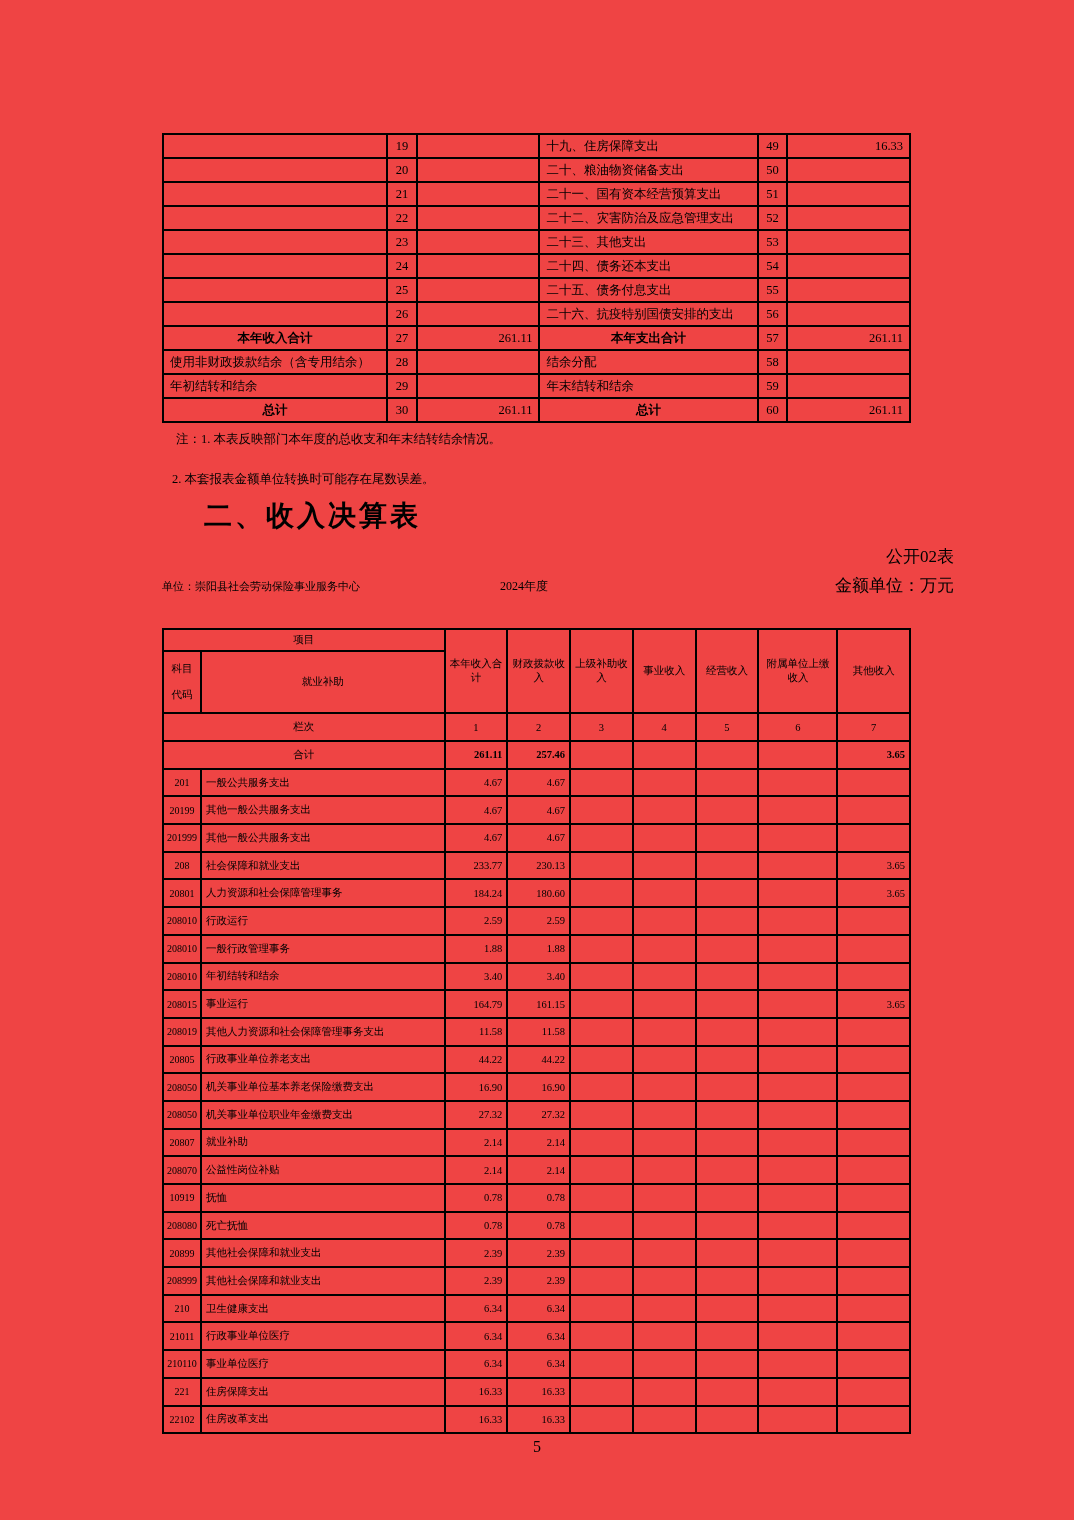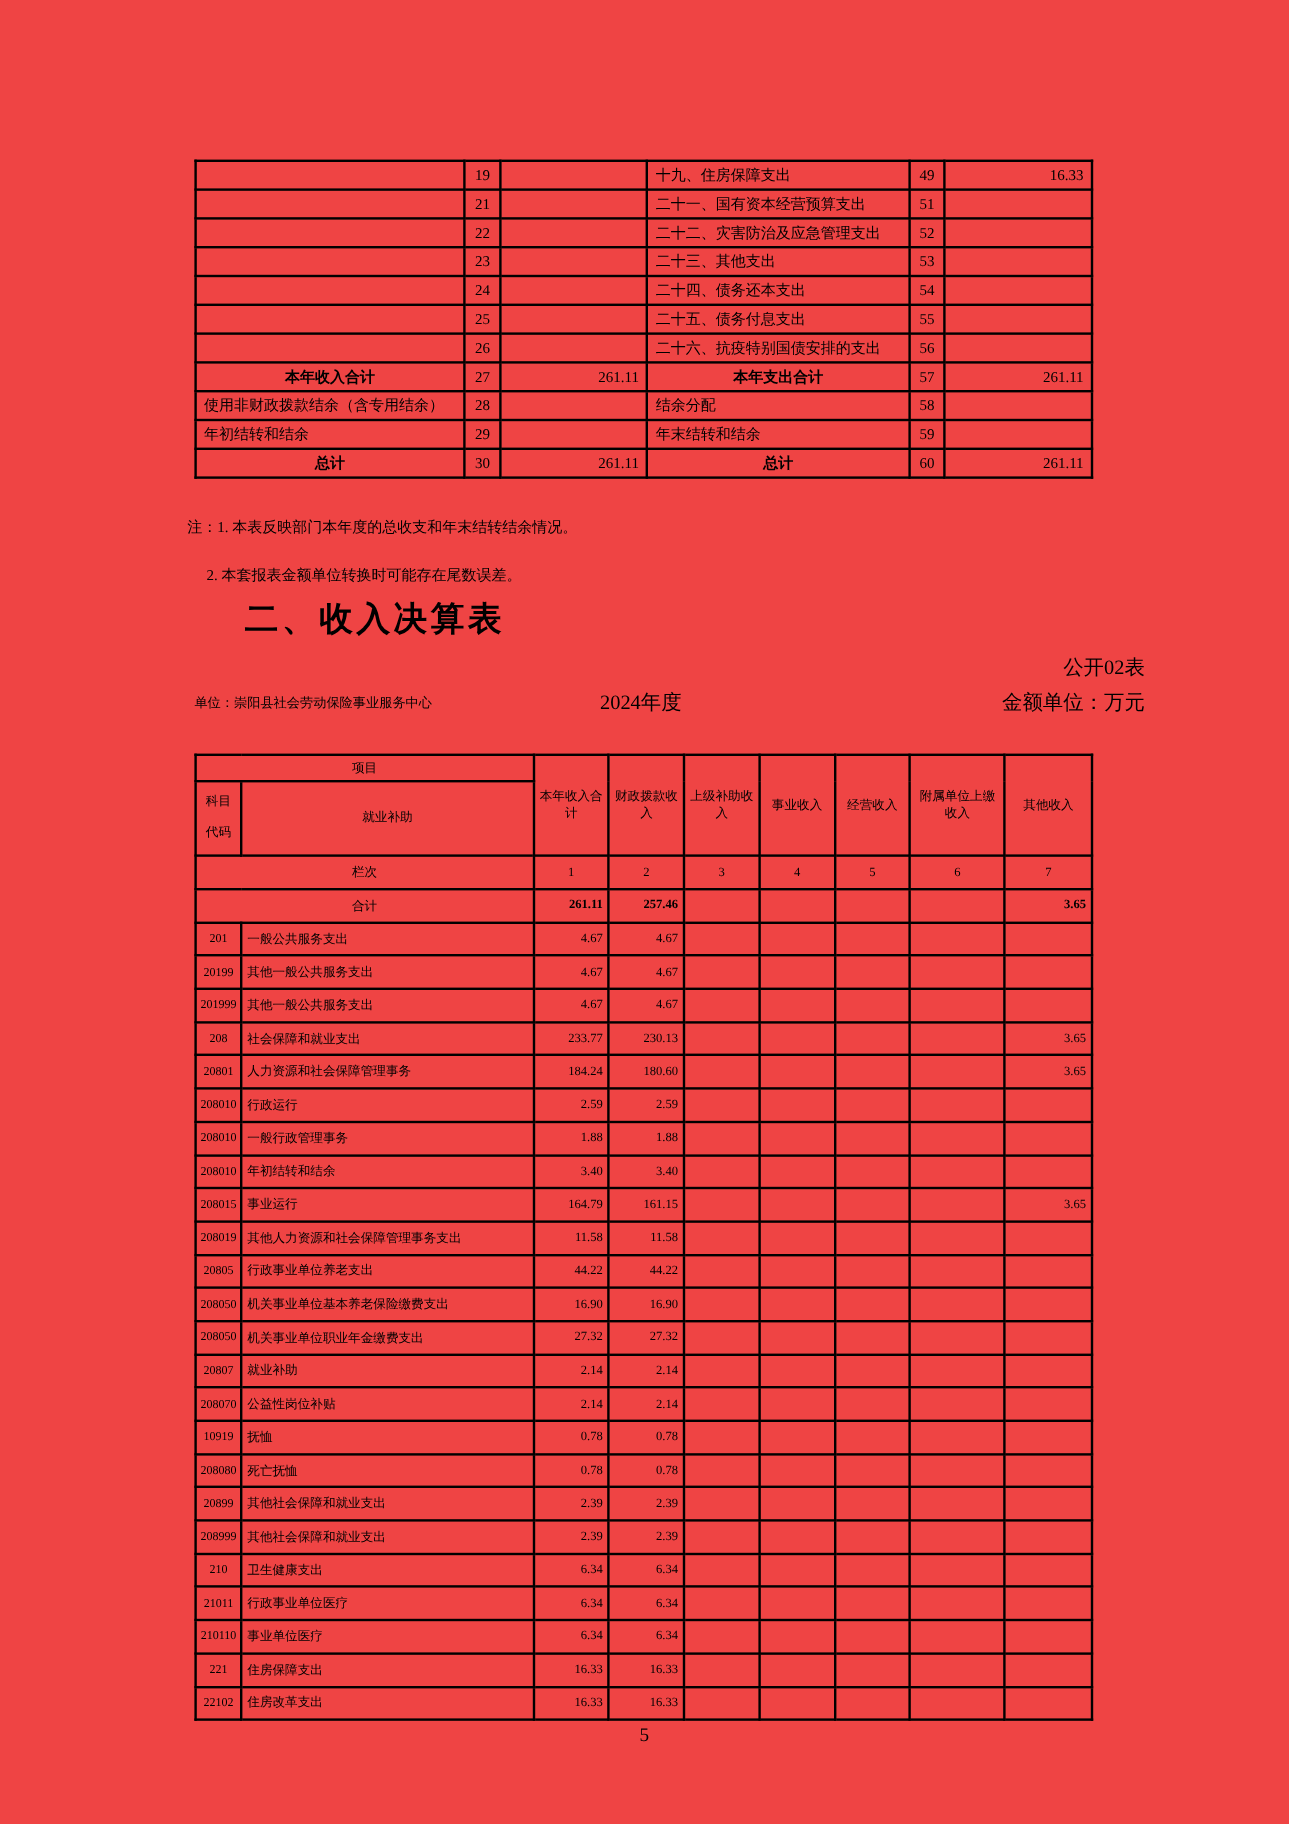--- a/index.html
+++ b/index.html
@@ -9,29 +9,29 @@
   
   .top-table{position:absolute;left:162px;top:133px;width:749px;}
   .top-table td{border:2px solid #000;font-size:12.5px;padding:0 6px;overflow:hidden;white-space:nowrap;}
   .top-table tr{height:24px;}
   .top-table .lbl{text-align:left;}
   .top-table .no{text-align:center;padding:0;}
   .top-table .val{text-align:right;}
   .top-table .bold-row .lbl{font-weight:bold;text-align:center;}
   
   .note{position:absolute;font-size:12.5px;white-space:nowrap;}
-  .note-1{left:156px;top:431px;}
+  .note-1{left:176px;top:431px;}
   .note-2{left:172px;top:471px;}
   
   .section-title{position:absolute;left:204px;top:497px;margin:0;
       font-family:"Liberation Sans","DejaVu Sans",sans-serif;
       font-size:28px;font-weight:bold;letter-spacing:3px;}
   .table-code{position:absolute;right:163px;top:545px;font-size:17px;}
   .unit{position:absolute;left:162px;top:571px;width:272px;font-size:11px;line-height:30px;}
-  .year{position:absolute;left:500px;top:571px;font-size:17px;line-height:30px;text-align:right;}
+  .year{position:absolute;left:500px;top:571px;font-size:12px;line-height:30px;text-align:right;}
   .amount-unit{position:absolute;right:163px;top:571px;font-size:17px;line-height:30px;}
   
   .income-table{position:absolute;left:162px;top:628px;width:749px;}
   .income-table td{border:2px solid #000;font-size:10.5px;padding:0 4px;overflow:hidden;}
   .income-table thead td{text-align:center;}
   .row-project{height:22px;}
   .row-sub{height:62px;}
   .row-sub td{line-height:26px;}
   .row-lanci{height:28px;}
   .income-table tbody tr{height:27.7px;}
@@ -59,20 +59,28 @@
         <col style="width:16.4%">
     </colgroup>
     <tbody id="topTableBody">
         <tr>
           <td class="lbl"></td>
           <td class="no">19</td>
           <td class="val"></td>
           <td class="lbl">十九、住房保障支出</td>
           <td class="no">49</td>
           <td class="val">16.33</td>
+        </tr>
+        <tr>
+          <td class="lbl"></td>
+          <td class="no">20</td>
+          <td class="val"></td>
+          <td class="lbl">二十、粮油物资储备支出</td>
+          <td class="no">50</td>
+          <td class="val"></td>
         </tr>
         <tr>
           <td class="lbl"></td>
           <td class="no">21</td>
           <td class="val"></td>
           <td class="lbl">二十一、国有资本经营预算支出</td>
           <td class="no">51</td>
           <td class="val"></td>
         </tr>
         <tr>

